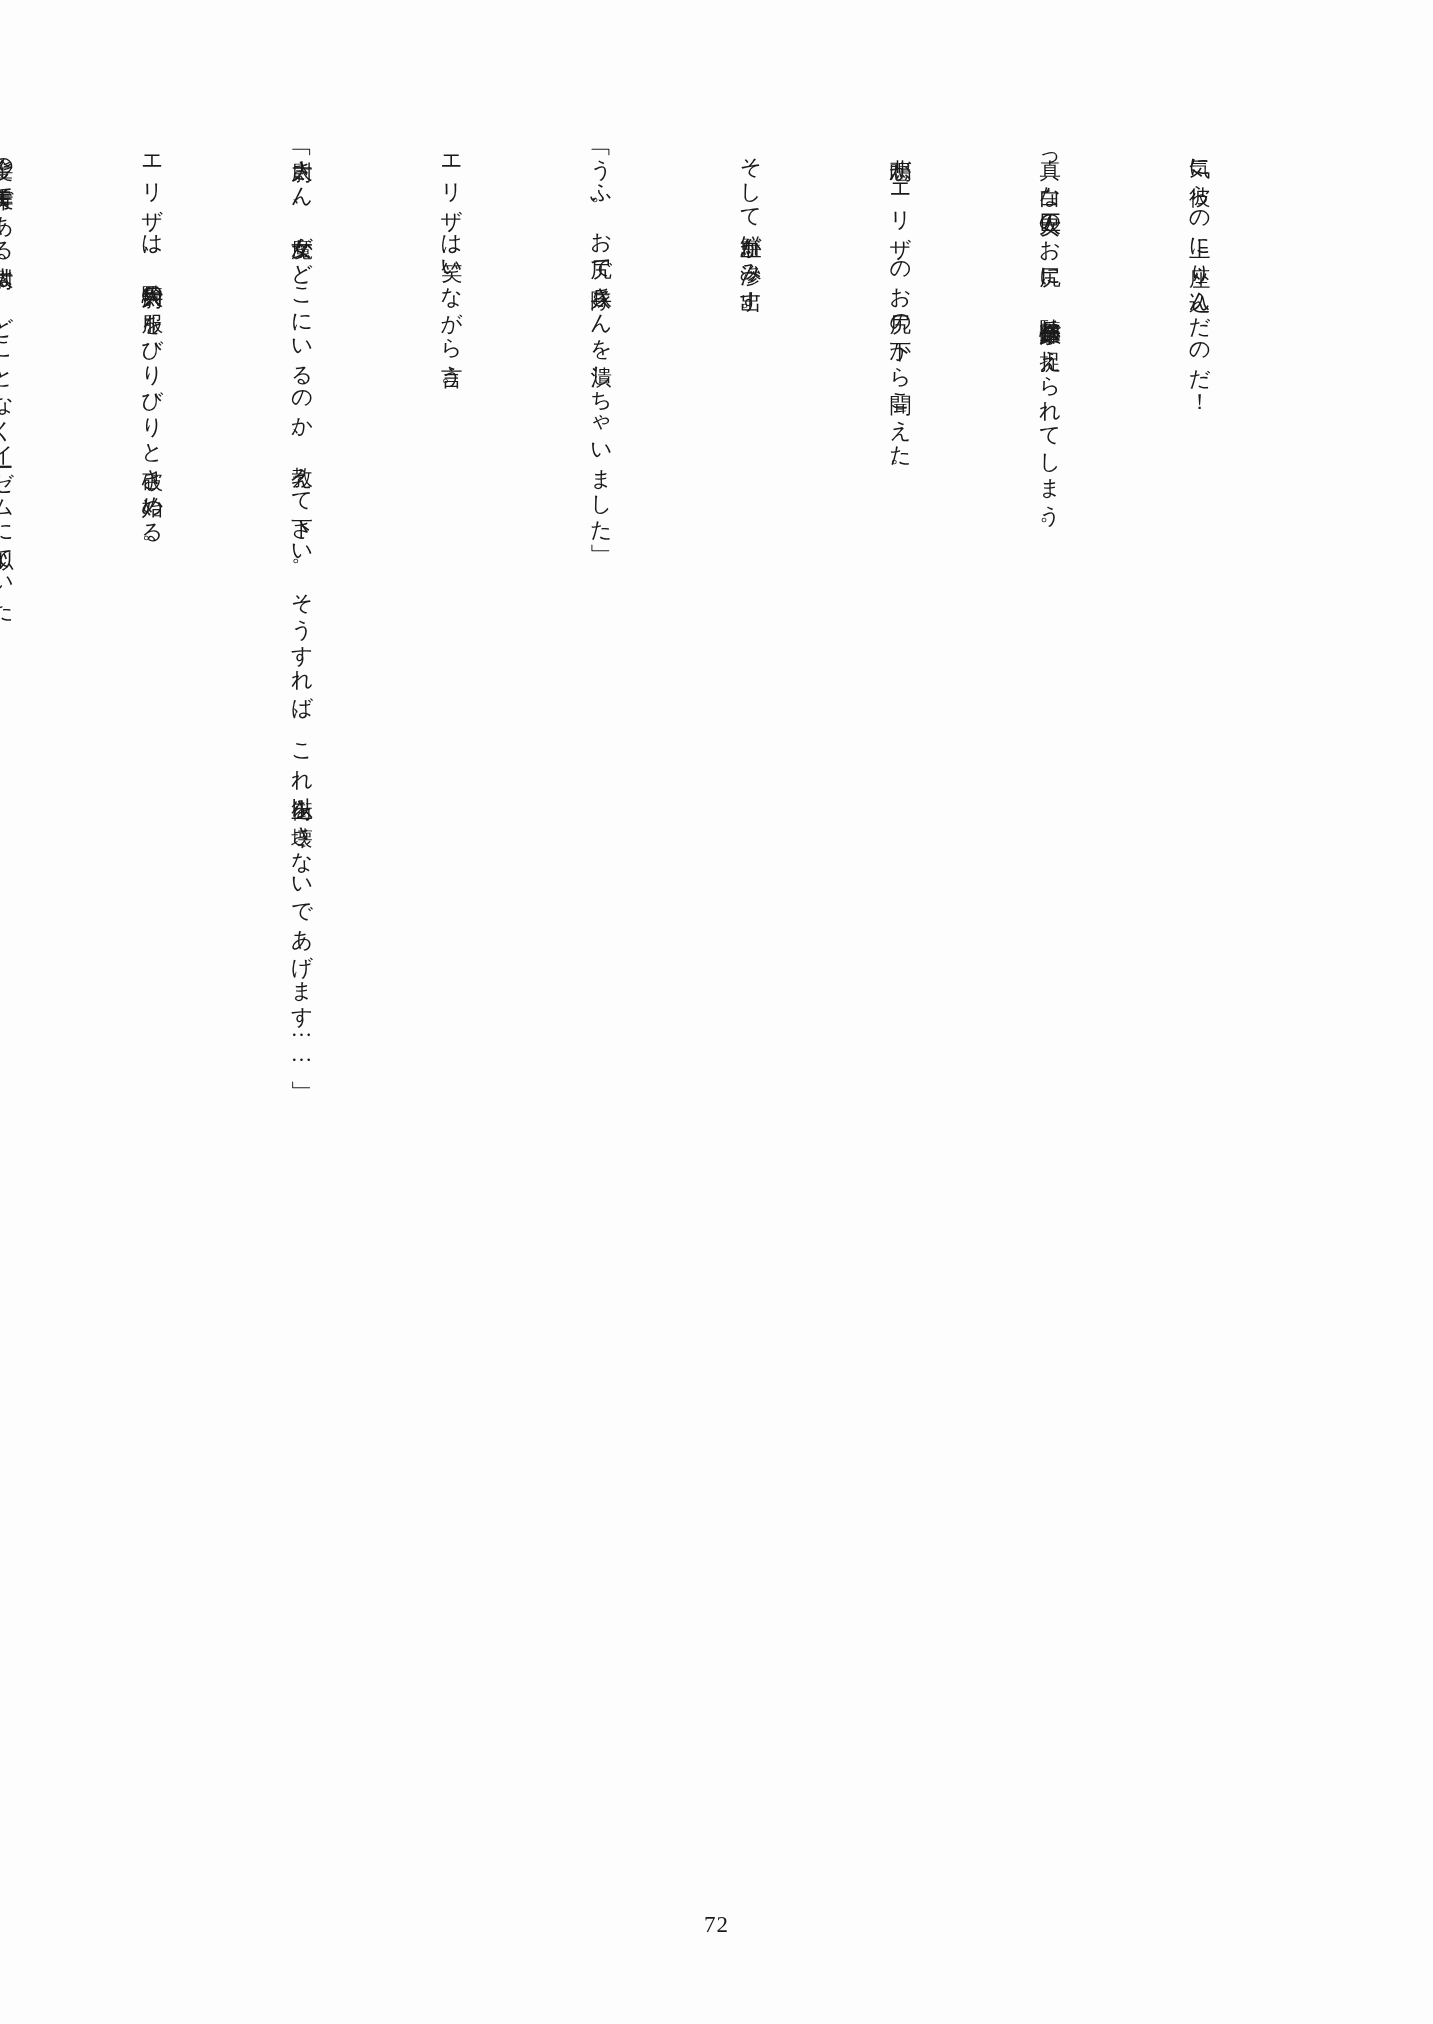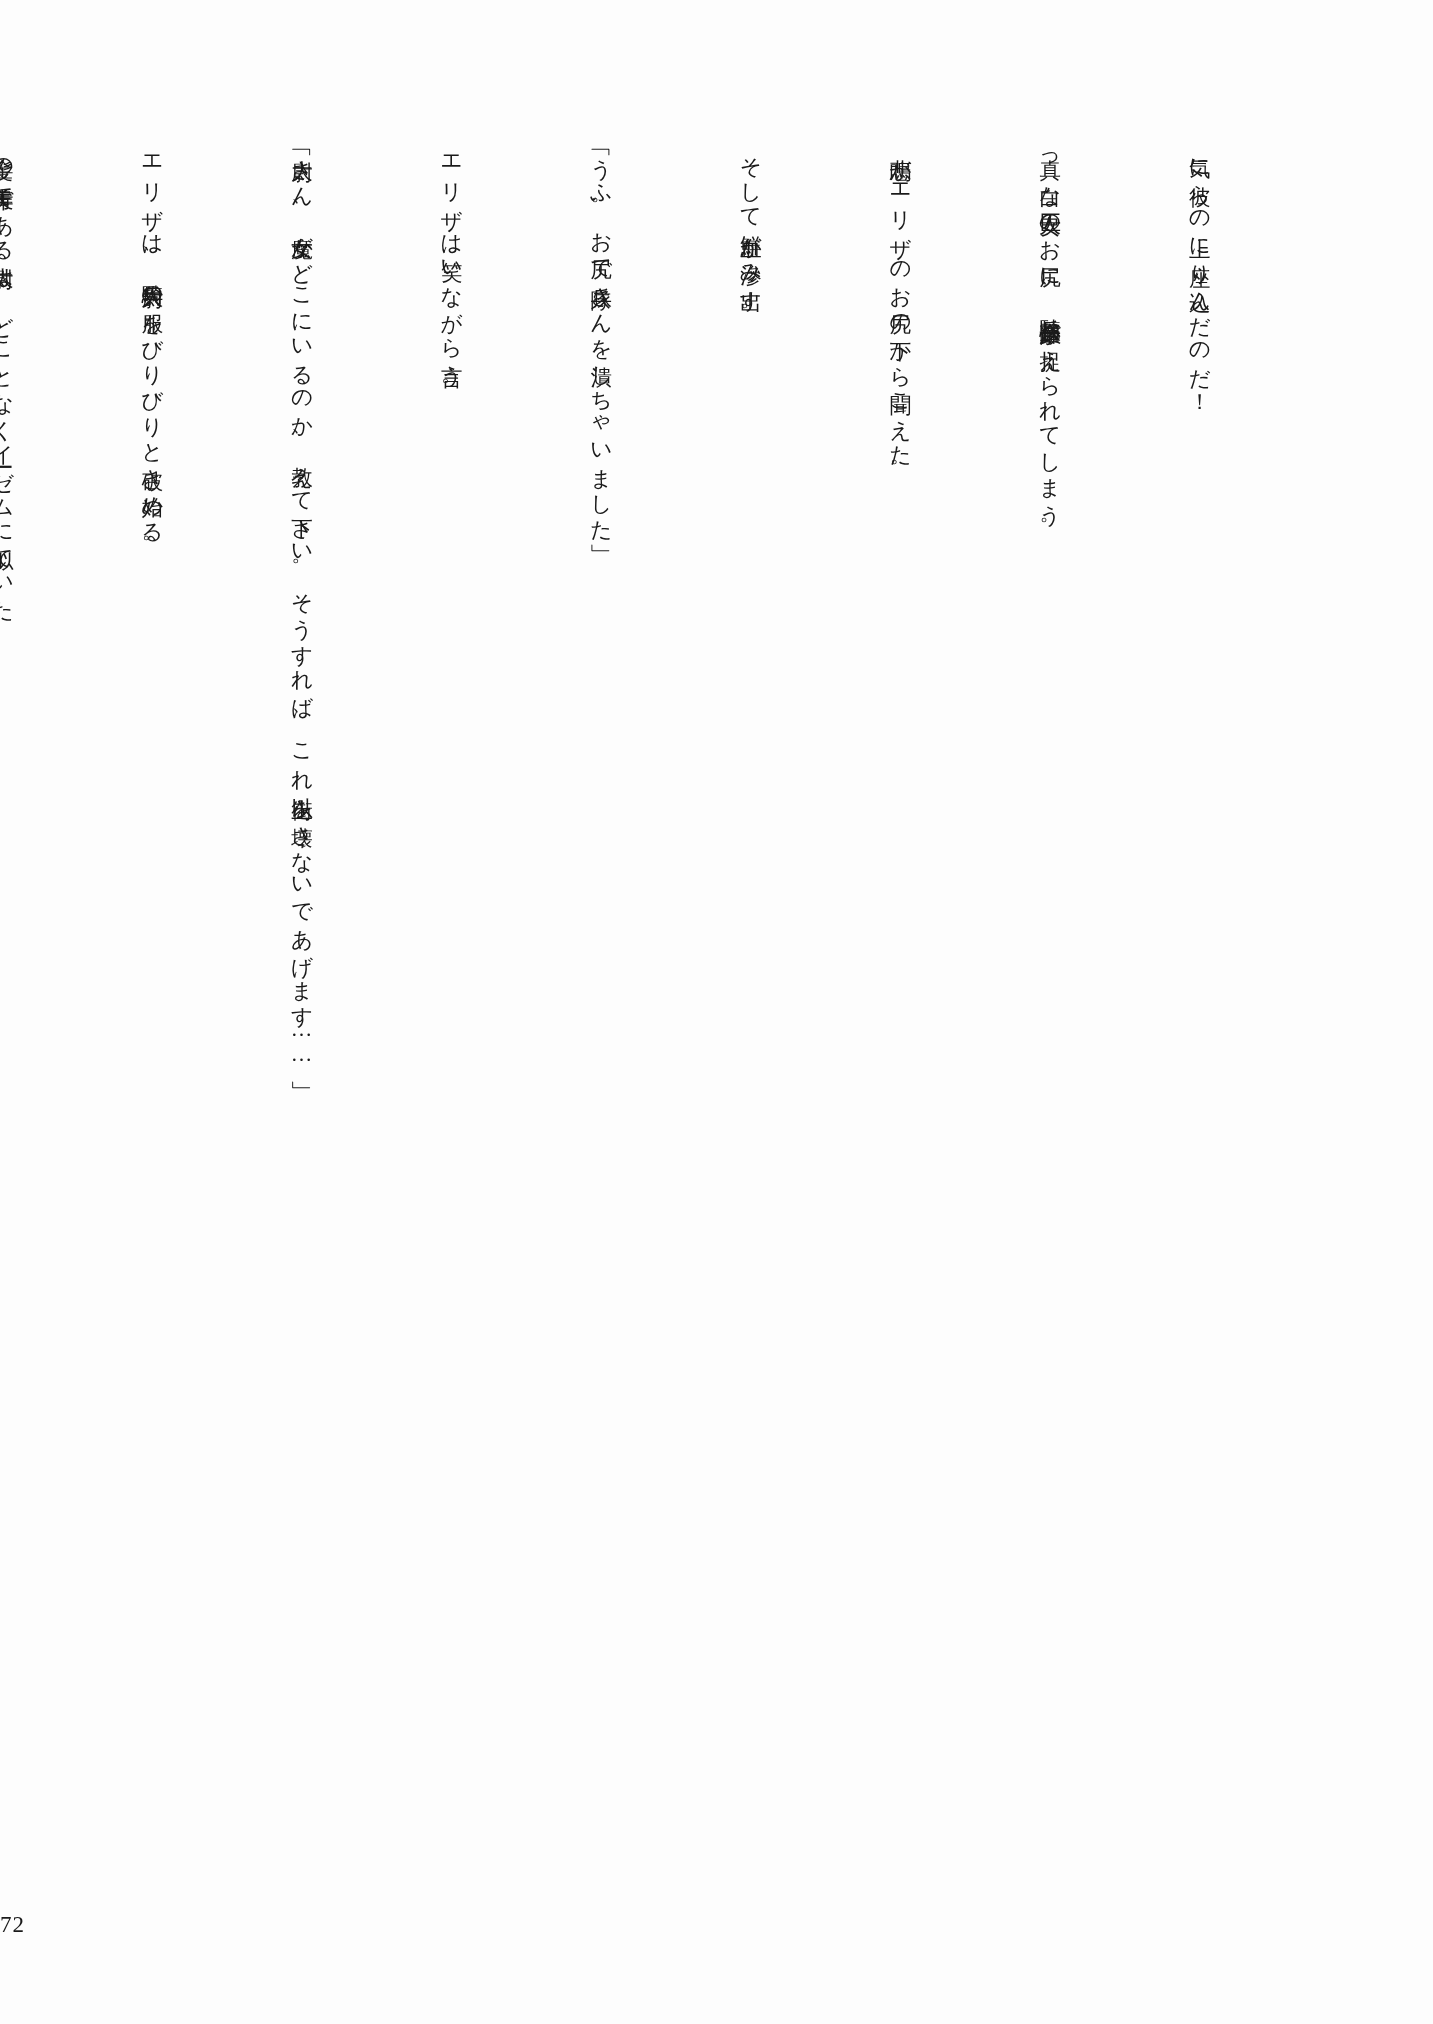--- a/index.html
+++ b/index.html
@@ -39,20 +39,21 @@
   .para {
     margin: 0;
     padding: 0;
     text-indent: 1em;
   }
   .page-number {
     position: absolute;
     left: 0;
     right: 0;
     bottom: 86px;
+    text-align: center;
     font-size: 23px;
     font-family: "Liberation Serif", "DejaVu Serif", serif;
     color: #1a1a1a;
     letter-spacing: 0.04em;
   }
 </style>
 </head>
 <body>
 
 <div class="page">

